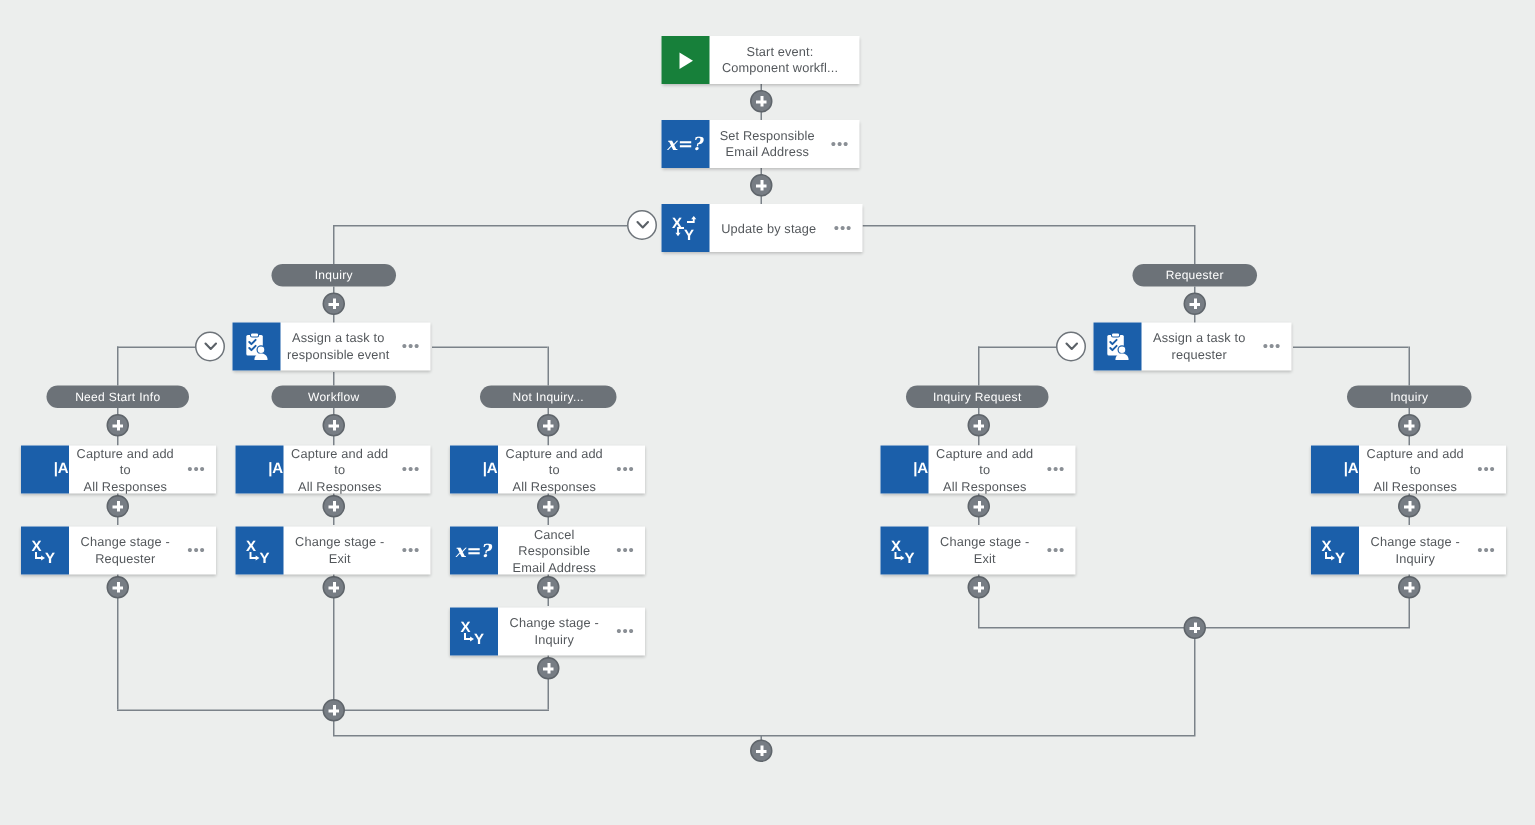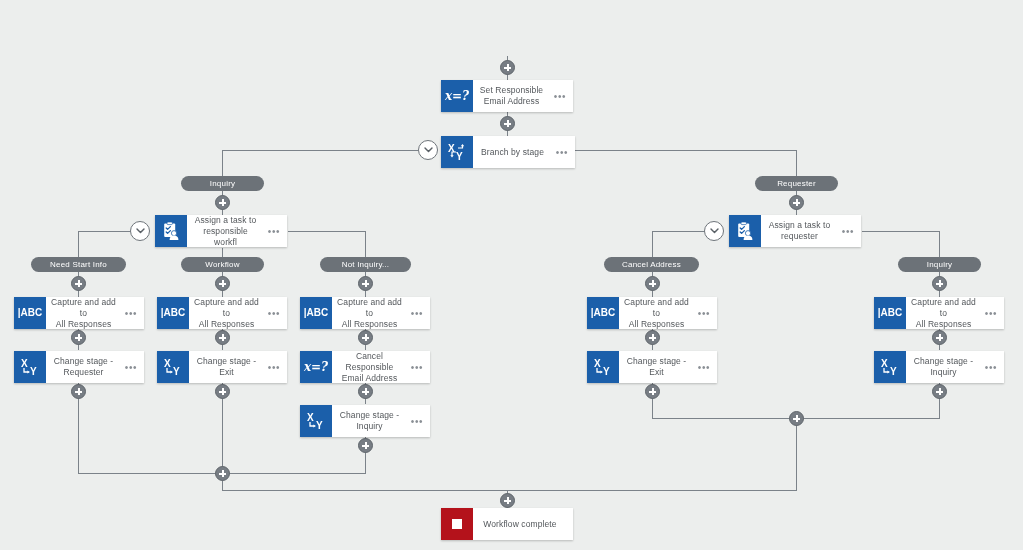--- a/index.html
+++ b/index.html
@@ -142,20 +142,21 @@
     font-style: italic;
     font-weight: bold;
     font-size: 12px;
     line-height: 1;
   }
   .gs {
     font-family: "Liberation Sans", sans-serif;
     font-weight: bold;
     font-size: 10px;
     line-height: 1;
+    padding-left: 36px;
   }
 </style>
 </head>
 <body>
 
 <div id="canvas">
 
   <div class="line v" style="left:507px;top:56px;height:24px;"></div>
 
   <div class="line v" style="left:507px;top:112px;height:24px;"></div>
@@ -258,26 +259,39 @@
   <div class="pill" style="left:31px;top:257px;width:95px;">
     <span>Need Start Info</span>
   </div>
   <div class="pill" style="left:181px;top:257px;width:83px;">
     <span>Workflow</span>
   </div>
   <div class="pill" style="left:320px;top:257px;width:91px;">
     <span>Not Inquiry...</span>
   </div>
   <div class="pill" style="left:604px;top:257px;width:95px;">
-    <span>Cancel Address</span>
+    <span>Inquiry Request</span>
   </div>
   <div class="pill" style="left:898px;top:257px;width:83px;">
     <span>Inquiry</span>
   </div>
 
+  <div class="node nodots" style="left:441px;top:24px;width:132px;">
+    <div class="ico green">
+      <svg width="12" height="13" viewBox="0 0 12 13">
+          <path d="M2 1 L11 6.5 L2 12 Z" fill="#ffffff"></path>
+        </svg>
+    </div>
+    <div class="label">
+      <span>
+        <span>Start event:</span><br>
+        <span>Component workfl...</span>
+      </span>
+    </div>
+  </div>
 
   <div class="node" style="left:441px;top:80px;width:132px;">
     <div class="ico blue">
       <span class="g">x=?</span>
     </div>
     <div class="label">
       <span>
         <span>Set Responsible</span><br>
         <span>Email Address</span>
       </span>
@@ -290,40 +304,40 @@
       <svg width="22" height="20" viewBox="0 0 22 20">
         <text x="2" y="10" font-family="Liberation Sans, sans-serif" font-size="10" font-weight="bold" fill="#ffffff">X</text>
         <text x="10" y="18" font-family="Liberation Sans, sans-serif" font-size="10" font-weight="bold" fill="#ffffff">Y</text>
         <path d="M12 6 L16.5 6 L16.5 3" stroke="#ffffff" stroke-width="1.2" fill="none"></path>
         <path d="M16.5 2 L18.2 4.2 L14.8 4.2 Z" fill="#ffffff"></path>
         <path d="M10 10 L6 10 L6 14" stroke="#ffffff" stroke-width="1.2" fill="none"></path>
         <path d="M6 15.5 L4.3 13.2 L7.7 13.2 Z" fill="#ffffff"></path>
       </svg>
     </div>
     <div class="label">
-      <span>Branch by stage</span>
+      <span>Update by stage</span>
     </div>
     <div class="dots">•••</div>
   </div>
 
   <div class="node" style="left:155px;top:215px;width:132px;">
     <div class="ico blue">
       <svg width="20" height="20" viewBox="0 0 20 20">
         <rect x="3.2" y="2.4" width="11" height="13.6" rx="1" fill="#ffffff"></rect>
         <rect x="6" y="1" width="5.4" height="2.6" rx="1" fill="#ffffff" stroke="#1b5faa" stroke-width=".7"></rect>
         <path d="M5.2 7 L6.6 8.4 L9.4 5.6" stroke="#1b5faa" stroke-width="1.3" fill="none" stroke-linecap="round" stroke-linejoin="round"></path>
         <path d="M5.2 11 L6.6 12.4 L9.4 9.6" stroke="#1b5faa" stroke-width="1.3" fill="none" stroke-linecap="round" stroke-linejoin="round"></path>
         <circle cx="13" cy="12.2" r="2.6" fill="#ffffff" stroke="#1b5faa" stroke-width=".8"></circle>
         <path d="M8.6 19 C8.6 15.6 11 14.6 13 14.6 C15 14.6 17.4 15.6 17.4 19 Z" fill="#ffffff"></path>
       </svg>
     </div>
     <div class="label">
       <span>
         <span>Assign a task to</span><br>
-        <span>responsible workfl</span>
+        <span>responsible event</span>
       </span>
     </div>
     <div class="dots">•••</div>
   </div>
 
   <div class="node" style="left:729px;top:215px;width:132px;">
     <div class="ico blue">
       <svg width="20" height="20" viewBox="0 0 20 20">
         <rect x="3.2" y="2.4" width="11" height="13.6" rx="1" fill="#ffffff"></rect>
         <rect x="6" y="1" width="5.4" height="2.6" rx="1" fill="#ffffff" stroke="#1b5faa" stroke-width=".7"></rect>
@@ -497,24 +511,14 @@
     </div>
     <div class="label">
       <span>
         <span>Change stage -</span><br>
         <span>Inquiry</span>
       </span>
     </div>
     <div class="dots">•••</div>
   </div>
 
-  <div class="node nodots" style="left:441px;top:508px;width:132px;">
-    <div class="ico red">
-      <svg width="14" height="14" viewBox="0 0 14 14">
-          <rect x="2" y="2" width="10" height="10" fill="#ffffff"></rect>
-        </svg>
-    </div>
-    <div class="label">
-      <span>Workflow complete</span>
-    </div>
-  </div>
 
 </div>
 
 </body></html>

